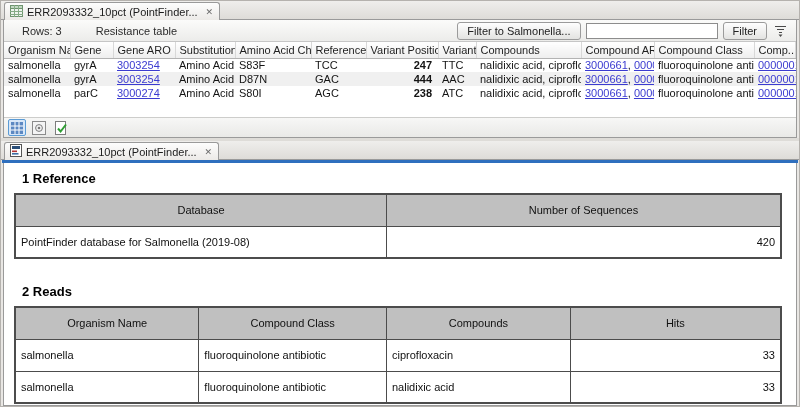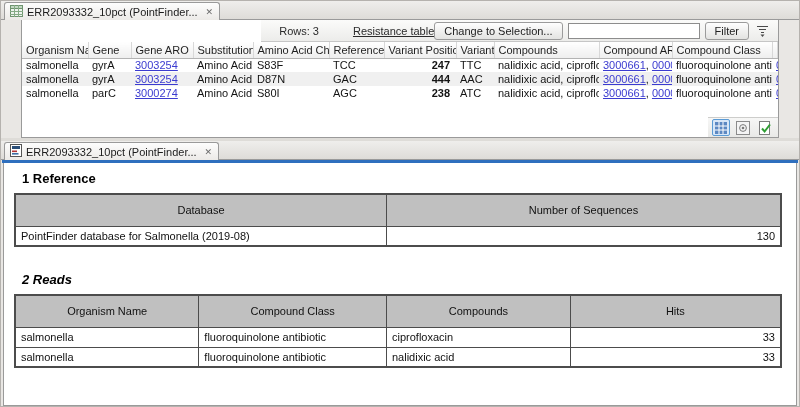--- a/index.html
+++ b/index.html
@@ -25,32 +25,32 @@
     border:1px solid #9a9a9a; border-bottom:none;
     border-radius:3px 3px 0 0;
     font-size:11px; color:#1c1c1c; white-space:nowrap;
     position:relative; top:1px;
   }
   .tab .close {
     font-size:9px; color:#6b6b6b; margin-left:4px; cursor:default;
   }
 
   
-  .panel-top { height:118px; flex:0 0 118px; margin:0 20px; background:#fff;
+  .panel-top { height:118px; flex:0 0 118px; margin:0 2px; background:#fff;
     border-left:1px solid #9a9a9a; border-right:1px solid #9a9a9a; border-bottom:1px solid #9a9a9a;
-    display:flex; flex-direction:column;align-items:flex-end; }
+    display:flex; flex-direction:column; }
 
   .toolbar {
     flex:0 0 22px; display:flex; align-items:center;
     background:linear-gradient(#fbfbfa,#ececea);
     border-bottom:1px solid #c6c6c6;
     font-size:11px; color:#2b2b2b; padding:0 6px;
   }
   .rows-label { margin-left:12px; }
-  .table-title { margin-left:34px;text-decoration:underline; }
+  .table-title { margin-left:34px; }
   .toolbar .spacer { flex:1; }
   .btn {
     background:linear-gradient(#fefefe,#e3e3e1);
     border:1px solid #9b9b9b; border-radius:3px;
     font-family:"Liberation Sans", sans-serif;
     font-size:11px; color:#222; height:18px; padding:0 9px; margin-right:5px;
   }
   .filter-input {
     width:132px; height:16px; border:1px solid #8d8d8d;
     font-size:11px; padding:0 3px; margin-right:5px; background:#fff;
@@ -84,27 +84,27 @@
 
   
   .active-line { flex:0 0 3px; margin:0 1px; }
 
   .report-area {
     flex:1; margin:0 2px; background:#fff; overflow:hidden;
     border-left:1px solid #9a9a9a; border-right:1px solid #9a9a9a; border-bottom:1px solid #9a9a9a;
     padding:5px 14px 0 10px;
   }
   .report-heading { font-size:13px; font-weight:bold; color:#000; margin:3px 0 7px 8px; }
-  .report-heading.gap { margin-top:25px;font-style:italic; }
+  .report-heading.gap { margin-top:25px; }
   .report-table { width:100%; border-collapse:collapse; font-size:11px; color:#111; border:2px solid #4c4c4c; }
   .report-table th {
     background:#c0c0c0; border:1px solid #4c4c4c; font-weight:normal;
     height:32px; text-align:center; padding:0 4px;
   }
-  .report-table td { border:1px solid #4c4c4c; height:20px; padding:1px 5px; background:#fff; }
+  .report-table td { border:1px solid #4c4c4c; height:32px; padding:1px 5px; background:#fff; }
   .report-table td.num { text-align:right; }
 </style>
 </head>
 <body>
 
 <div class="window">
 
   <div class="tabbar">
     <div class="tab">
       <span><svg width="13" height="12" viewBox="0 0 13 12">
@@ -115,21 +115,21 @@
       <span>ERR2093332_10pct (PointFinder...</span>
       <span class="close">✕</span>
     </div>
   </div>
 
   <div class="panel-top">
     <div class="toolbar">
       <span class="rows-label">Rows: 3</span>
       <span class="table-title">Resistance table</span>
       <span class="spacer"></span>
-      <button class="btn">Change to Selection...</button>
+      <button class="btn">Filter to Salmonella...</button>
       <input class="filter-input" type="text" value="" style="">
       <button class="btn">Filter</button>
       <span class="adv-filter">
           <svg width="13" height="12" viewBox="0 0 13 12">
             <path d="M1 1.5h11M3 4.5h7M5 7.5h3" stroke="#4a4a4a" fill="none"></path>
             <path d="M4.5 9.5h4L6.5 12z" fill="#4a4a4a"></path>
           </svg>
         </span>
     </div>
 
@@ -261,21 +261,21 @@
         </colgroup>
       <thead>
         <tr>
           <th>Database</th>
           <th>Number of Sequences</th>
         </tr>
       </thead>
       <tbody>
         <tr>
           <td>PointFinder database for Salmonella (2019-08)</td>
-          <td class="num">130</td>
+          <td class="num">420</td>
         </tr>
       </tbody>
     </table>
 
     <div class="report-heading gap">2 Reads</div>
 
     <table class="report-table">
       <colgroup>
           <col style="width:24%">
           <col style="width:24.5%">

